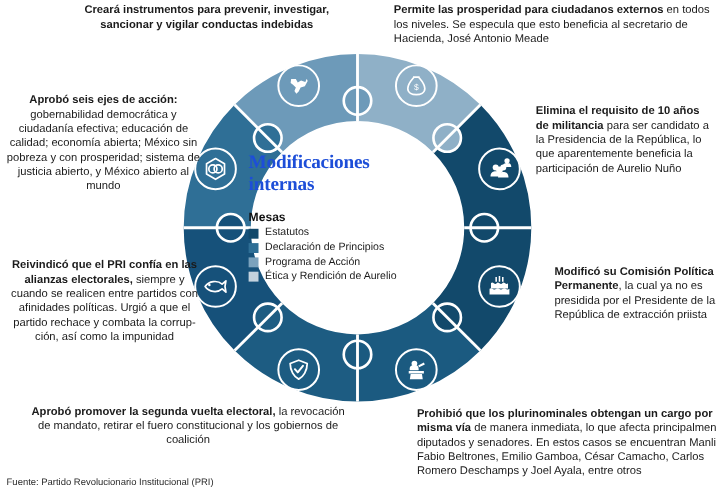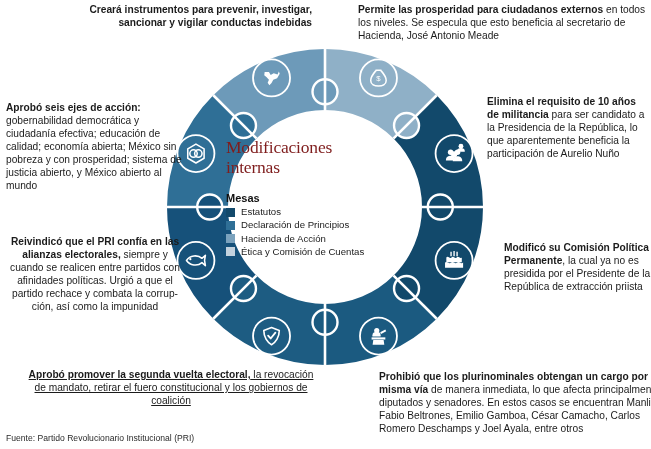--- a/index.html
+++ b/index.html
@@ -9,41 +9,41 @@
     font-family: "Liberation Sans", sans-serif;
     color: #1a1a1a;
     overflow: hidden;
   }
   #page { position: relative; width: 651px; height: 449px; }
 
   .callout { position: absolute; font-size: 10.2px; line-height: 1.27; color: #1b1b1b; }
   .callout b { font-weight: bold; }
 
   
-  #co-tl { left: 64px;  top: 4px;   width: 248px; text-align: right; }
+  #co-tl { left: 64px;  top: 4px;   width: 248px; text-align: center; }
   #co-tr { left: 358px; top: 4px;   width: 290px; text-align: left; }
-  #co-l1 { left: 6px;   top: 86px;  width: 176px; text-align: left; margin-top: 16px; }
+  #co-l1 { left: 6px;   top: 86px;  width: 176px; text-align: center; }
   #co-r1 { left: 487px; top: 96px;  width: 160px; text-align: left; }
   #co-l2 { left: 6px;   top: 236px; width: 178px; text-align: center; }
   #co-r2 { left: 487px; top: 242px; width: 160px; text-align: left; margin-left: 17px; }
-  #co-bl { left: 22px;  top: 369px; width: 298px; text-align: center; text-decoration: underline; }
+  #co-bl { left: 22px;  top: 369px; width: 298px; text-align: center; }
   #co-br { left: 358px; top: 371px; width: 290px; text-align: left; margin-left: 21px; }
 
   #source { position: absolute; left: 6px; top: 433px; font-size: 8.6px; color: #2a2a2a; }
 
   
   #ring-wrap { position: absolute; left: 160px; top: 42px; width: 330px; height: 330px; }
   #ring-svg { display: block; }
 
   
   #center-block { position: absolute; left: 226px; top: 138px; width: 200px; }
   #center-title {
     font-family: "Liberation Serif", serif;
-    font-weight: normal; font-size: 17.5px; line-height: 1.14;
-    color: #7f1d1d; letter-spacing: -0.2px;
+    font-weight: bold; font-size: 17.5px; line-height: 1.14;
+    color: #1d4ed8; letter-spacing: -0.2px;
   }
   #legend-title { margin-top: 14px; font-size: 11px; font-weight: bold; color: #111; }
   .legend-row { display: flex; align-items: center; margin-top: 3.5px; }
   .swatch { width: 9px; height: 9px; flex: 0 0 9px; margin-right: 6px; }
   .legend-label { font-size: 9.6px; color: #1b1b1b; line-height: 1; }
 </style>
 </head>
 <body>
 
 <div id="page">
@@ -185,25 +185,25 @@
         <div class="legend-row">
           <span class="swatch" style="background: rgb(18, 73, 107);"></span>
           <span class="legend-label">Estatutos</span>
         </div>
         <div class="legend-row">
           <span class="swatch" style="background: rgb(47, 111, 150);"></span>
           <span class="legend-label">Declaración de Principios</span>
         </div>
         <div class="legend-row">
           <span class="swatch" style="background: rgb(123, 162, 189);"></span>
-          <span class="legend-label">Hacienda de Acción</span>
+          <span class="legend-label">Programa de Acción</span>
         </div>
         <div class="legend-row">
           <span class="swatch" style="background: rgb(195, 210, 222);"></span>
-          <span class="legend-label">Ética y Comisión de Cuentas</span>
+          <span class="legend-label">Ética y Rendición de Aurelio</span>
         </div>
       </div>
   </div>
 
   <div class="callout" id="co-tl">
     <b>Creará instrumentos para prevenir, investigar, sancionar y vigilar conductas indebidas</b><span></span>
   </div>
 
   <div class="callout" id="co-tr">
     <b>Permite las prosperidad para ciudadanos externos</b><span> en todos los niveles. Se especula que esto beneficia al secretario de Hacienda, José Antonio Meade</span>

